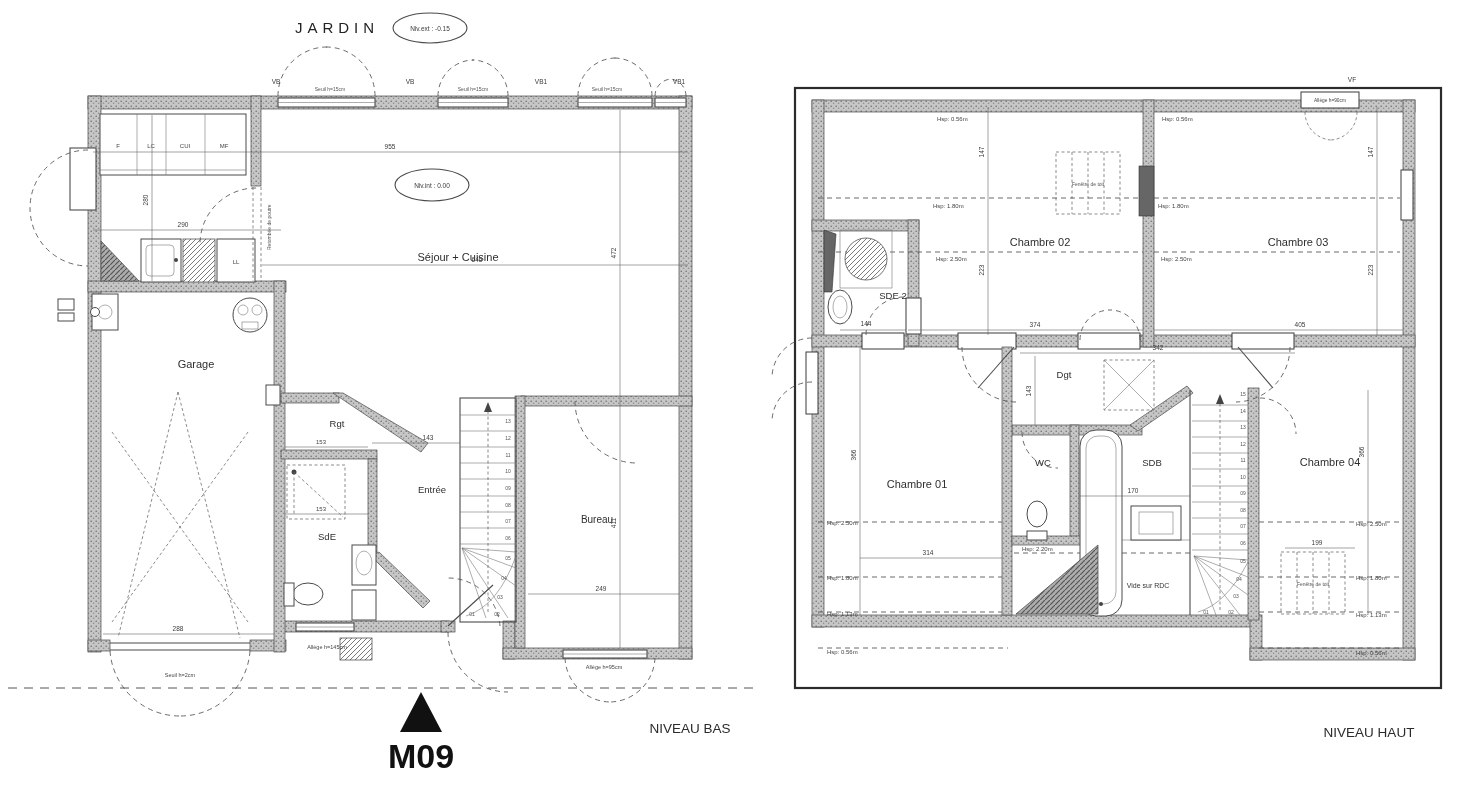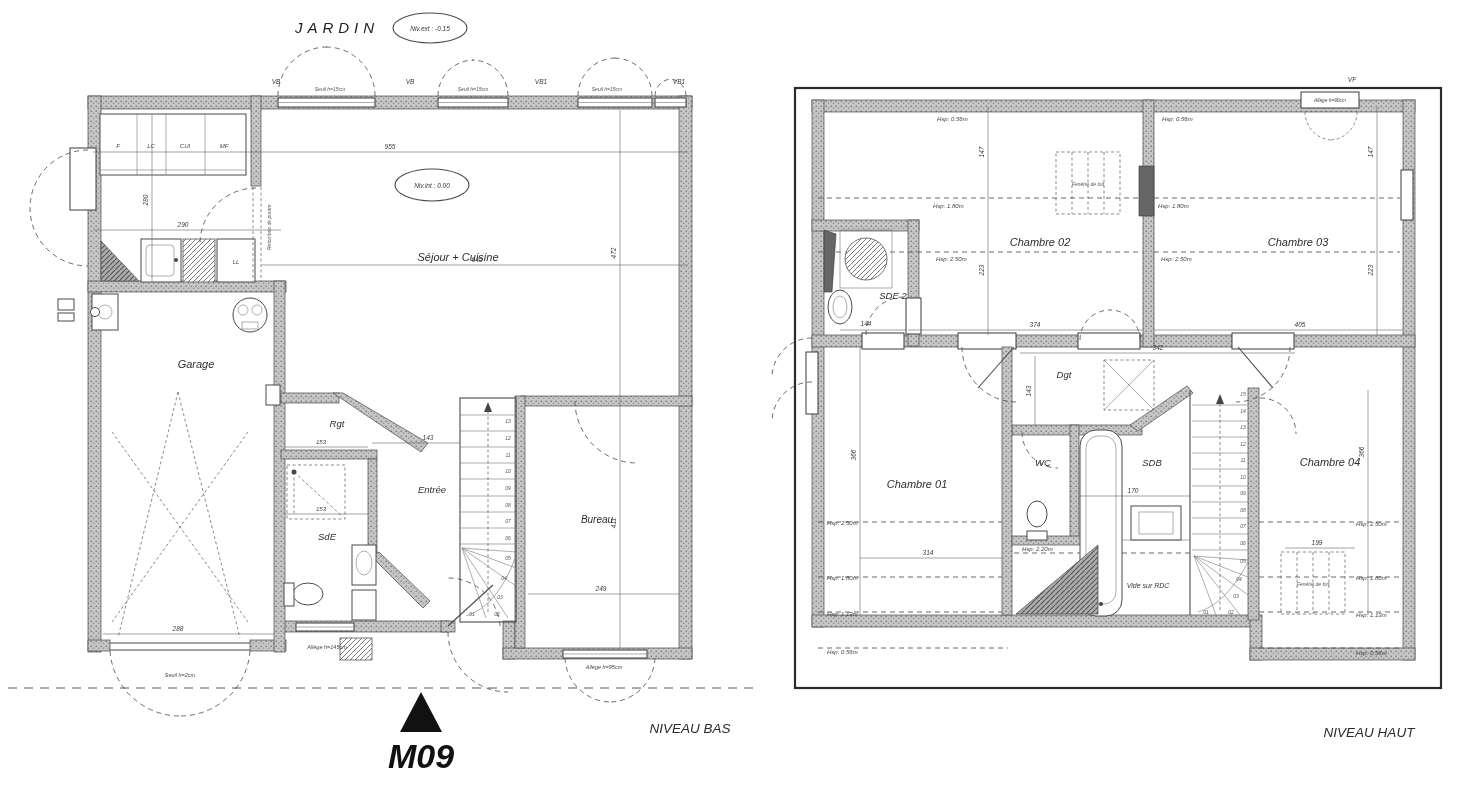--- a/index.html
+++ b/index.html
@@ -1,16 +1,16 @@
 <!DOCTYPE html>
 <html><head>
 <meta charset="utf-8">
 <style>
   html,body{margin:0;padding:0;background:#fff;}
-  #sheet{position:relative;width:1482px;height:800px;background:#fff;overflow:hidden;font-style:italic;}
+  #sheet{position:relative;width:1482px;height:800px;background:#fff;overflow:hidden;}
   svg{position:absolute;left:0;top:0;}
   svg text{font-family:"Liberation Sans",sans-serif;fill:#333;}
   .mid{text-anchor:middle;}
   .t16{font-size:15px;letter-spacing:5px;fill:#222;}
   .t13{font-size:13.5px;fill:#2b2b2b;}
   .t33{font-size:34px;font-weight:bold;fill:#111;}
   .t11{font-size:11px;fill:#2e2e2e;}
   .t10{font-size:10px;fill:#2e2e2e;}
   .t9{font-size:9.5px;fill:#2e2e2e;}
   .t7{font-size:7px;fill:#333;}

